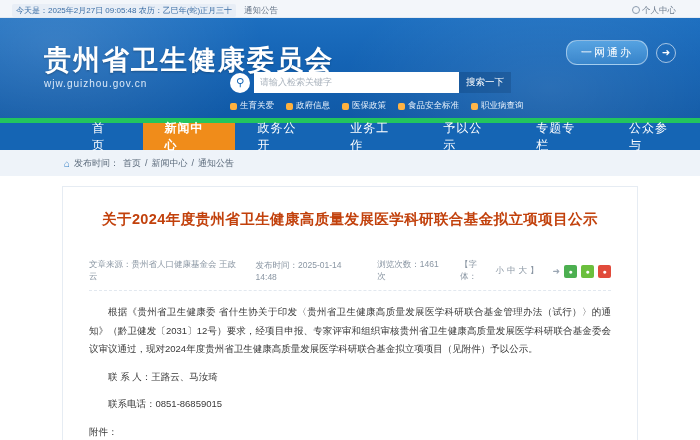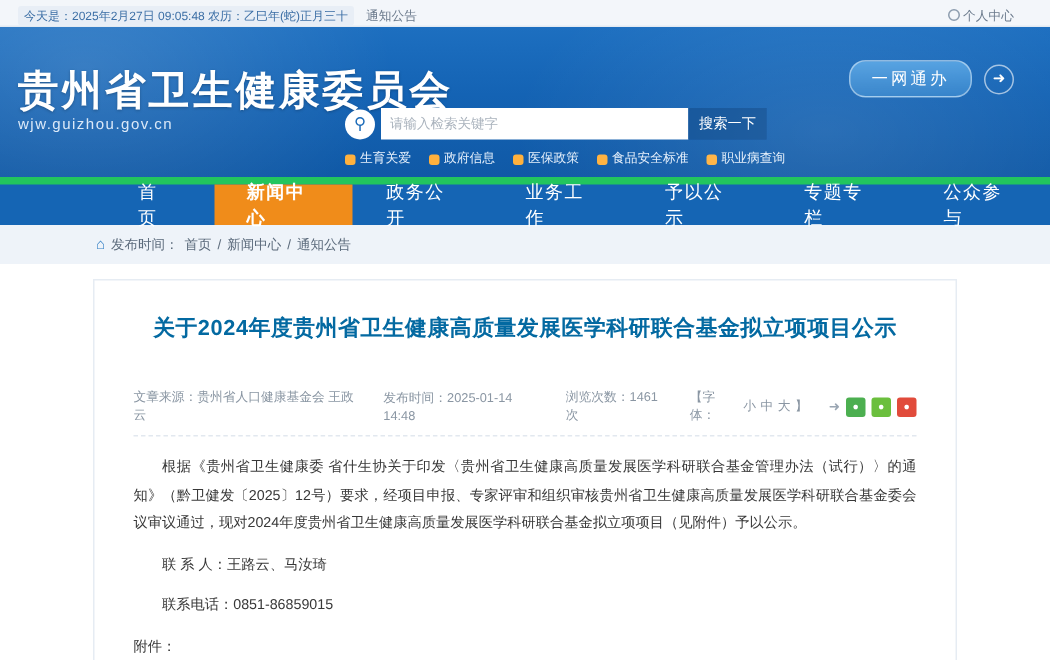--- a/index.html
+++ b/index.html
@@ -47,21 +47,21 @@
   .banner:before {
     content:"";
     position:absolute; left:-40px; top:-30px; width:320px; height:190px;
     background:radial-gradient(ellipse at 30% 30%, rgba(255,255,255,.14), rgba(255,255,255,0) 65%);
   }
   .banner:after {
     content:"";
     position:absolute; right:-60px; bottom:-90px; width:420px; height:200px;
     background:radial-gradient(ellipse at 50% 40%, rgba(255,255,255,.10), rgba(255,255,255,0) 70%);
   }
-  .logo-wrap { position:absolute; left:12px; top:24px; color:#fff; }
+  .logo-wrap { position:absolute; left:44px; top:24px; color:#fff; }
   .logo-title {
     font-size:27px; font-weight:bold; letter-spacing:2px;
     text-shadow:0 1px 2px rgba(0,0,0,.25);
     font-family:"DejaVu Sans","Liberation Sans",sans-serif;
   }
   .logo-url { font-size:10px; letter-spacing:1px; margin-top:0; color:#dbe9f8; }
 
   .yiwang {
     position:absolute; right:24px; top:22px;
     display:flex; align-items:center; gap:8px;
@@ -142,21 +142,21 @@
   .card {
     margin:10px 62px 0 62px;
     background:#fff;
     border:1px solid #e6ecf3;
     height:340px;
     padding:22px 26px 0 26px;
     position:relative;
   }
   .art-title {
     text-align:center;
-    color:#0369a1;
+    color:#c2410c;
     font-size:14.5px;
     font-weight:bold;
     letter-spacing:.4px;
     line-height:1.4;
   }
   .meta {
     margin-top:30px;
     border-bottom:1px dashed #e2e8ef;
     padding-bottom:7px;
     display:flex; align-items:center;
@@ -278,19 +278,19 @@
     </span>
     <span class="share">
       <span class="sh-arrow">➜</span>
       <span class="share-ico sh-green">●</span>
       <span class="share-ico sh-green2">●</span>
       <span class="share-ico sh-red">●</span>
     </span>
   </div>
 
   <div class="body-text">
-    <p class="indent">根据《贵州省卫生健康委  省什生协关于印发〈贵州省卫生健康高质量发展医学科研联合基金管理办法（试行）〉的通知》（黔卫健发〔2025〕12号）要求，经项目申报、专家评审和组织审核贵州省卫生健康高质量发展医学科研联合基金委会议审议通过，现对2024年度贵州省卫生健康高质量发展医学科研联合基金拟立项项目（见附件）予以公示。</p>
+    <p class="indent">根据《贵州省卫生健康委  省什生协关于印发〈贵州省卫生健康高质量发展医学科研联合基金管理办法（试行）〉的通知》（黔卫健发〔2031〕12号）要求，经项目申报、专家评审和组织审核贵州省卫生健康高质量发展医学科研联合基金委会议审议通过，现对2024年度贵州省卫生健康高质量发展医学科研联合基金拟立项项目（见附件）予以公示。</p>
     <p class="indent">联  系  人：王路云、马汝琦</p>
     <p class="indent">联系电话：0851-86859015</p>
     <div class="attach-title">附件：</div>
 
   </div>
 </div>
 
 </body></html>

